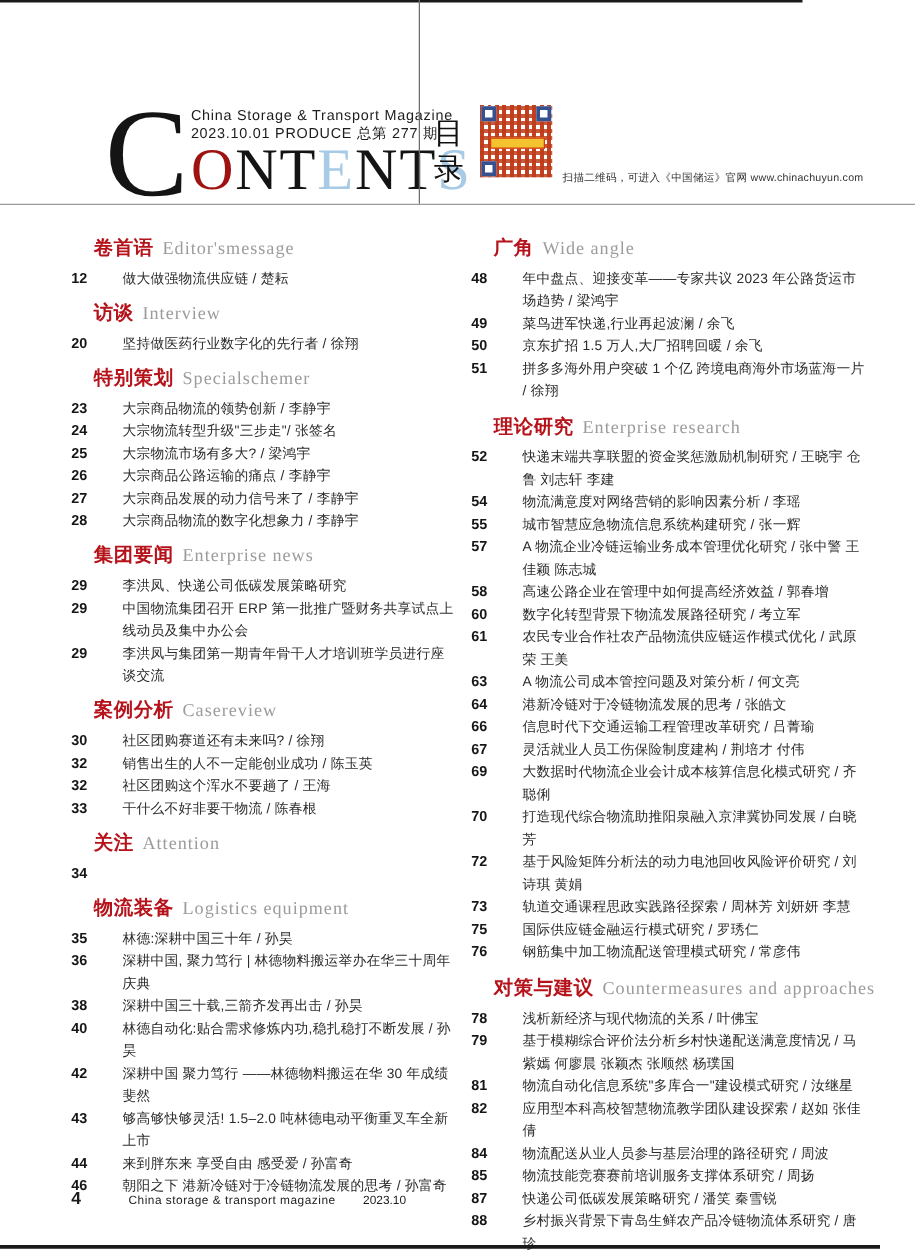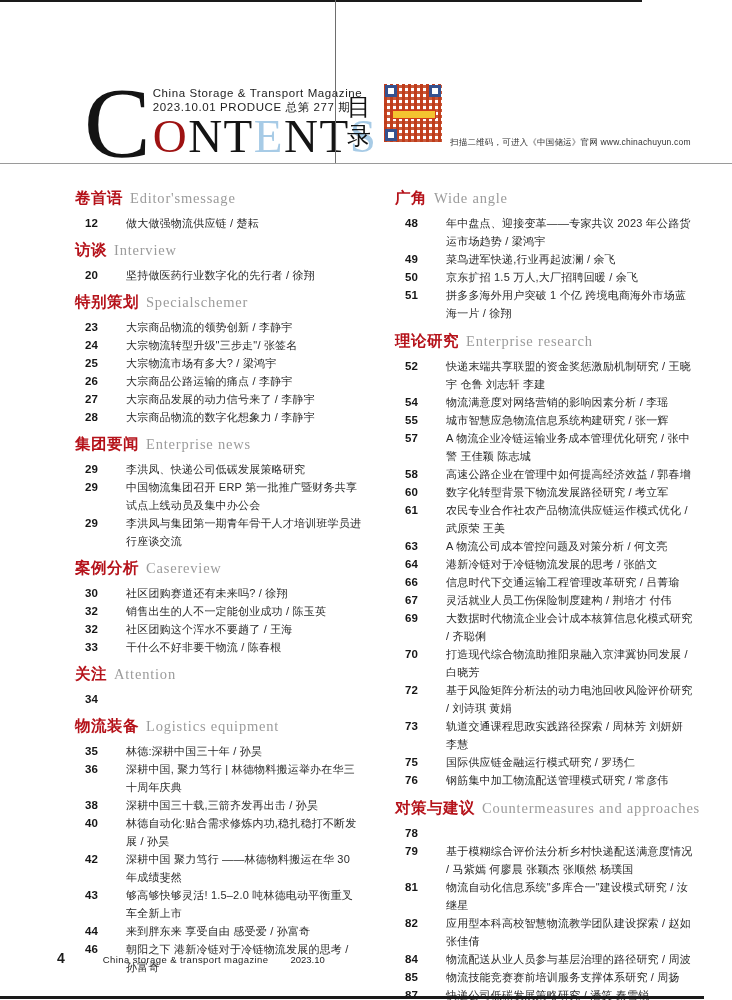--- a/index.html
+++ b/index.html
@@ -33,21 +33,21 @@
 
   
   .col{position:absolute;top:188px;}
   .col-left{left:57px;width:306px;}
   .col-right{left:377px;width:318px;}
   .section{margin-bottom:9px;}
   .col-left .section{margin-bottom:8px;}
   .sec-title{margin-bottom:5px;white-space:nowrap;margin-left:18px;}
   .sec-title .zh{font-size:15.5px;font-weight:bold;color:var(--accent-red,#b5121a);letter-spacing:0.5px;}
   .sec-title .en{font-family:"Liberation Serif","DejaVu Serif",serif;font-size:14.5px;color:#9b9b9b;margin-left:7px;letter-spacing:0.8px;}
-  .entry{display:grid;grid-template-columns:41px 1fr;font-size:11px;line-height:18px;color:#2b2b2b;margin-left:28px;}
+  .entry{display:grid;grid-template-columns:41px 1fr;font-size:11px;line-height:18px;color:#2b2b2b;}
   .entry .num{font-weight:bold;color:#161616;font-size:11.5px;}
   .entry .txt{letter-spacing:0.2px;}
 
   
   .footer{position:absolute;left:57px;top:950px;display:flex;align-items:baseline;color:#1c1c1c;}
   .footer .pg{font-size:14px;font-weight:bold;}
   .footer .mag{font-size:9.5px;margin-left:38px;letter-spacing:0.4px;}
   .footer .issue{font-size:9.5px;margin-left:22px;}
 </style>
 </head>
@@ -290,20 +290,21 @@
         </div>
         <div class="entry">
           <span class="num">76</span>
           <span class="txt">钢筋集中加工物流配送管理模式研究 / 常彦伟</span>
         </div>
       </div>
       <div class="section">
         <div class="sec-title"><span class="zh">对策与建议</span><span class="en">Countermeasures and approaches</span></div>
         <div class="entry">
           <span class="num">78</span>
+          <span class="txt">浅析新经济与现代物流的关系 / 叶佛宝</span>
         </div>
         <div class="entry">
           <span class="num">79</span>
           <span class="txt">基于模糊综合评价法分析乡村快递配送满意度情况 / 马紫嫣 何廖晨 张颖杰 张顺然 杨璞国</span>
         </div>
         <div class="entry">
           <span class="num">81</span>
           <span class="txt">物流自动化信息系统"多库合一"建设模式研究 / 汝继星</span>
         </div>
         <div class="entry">

